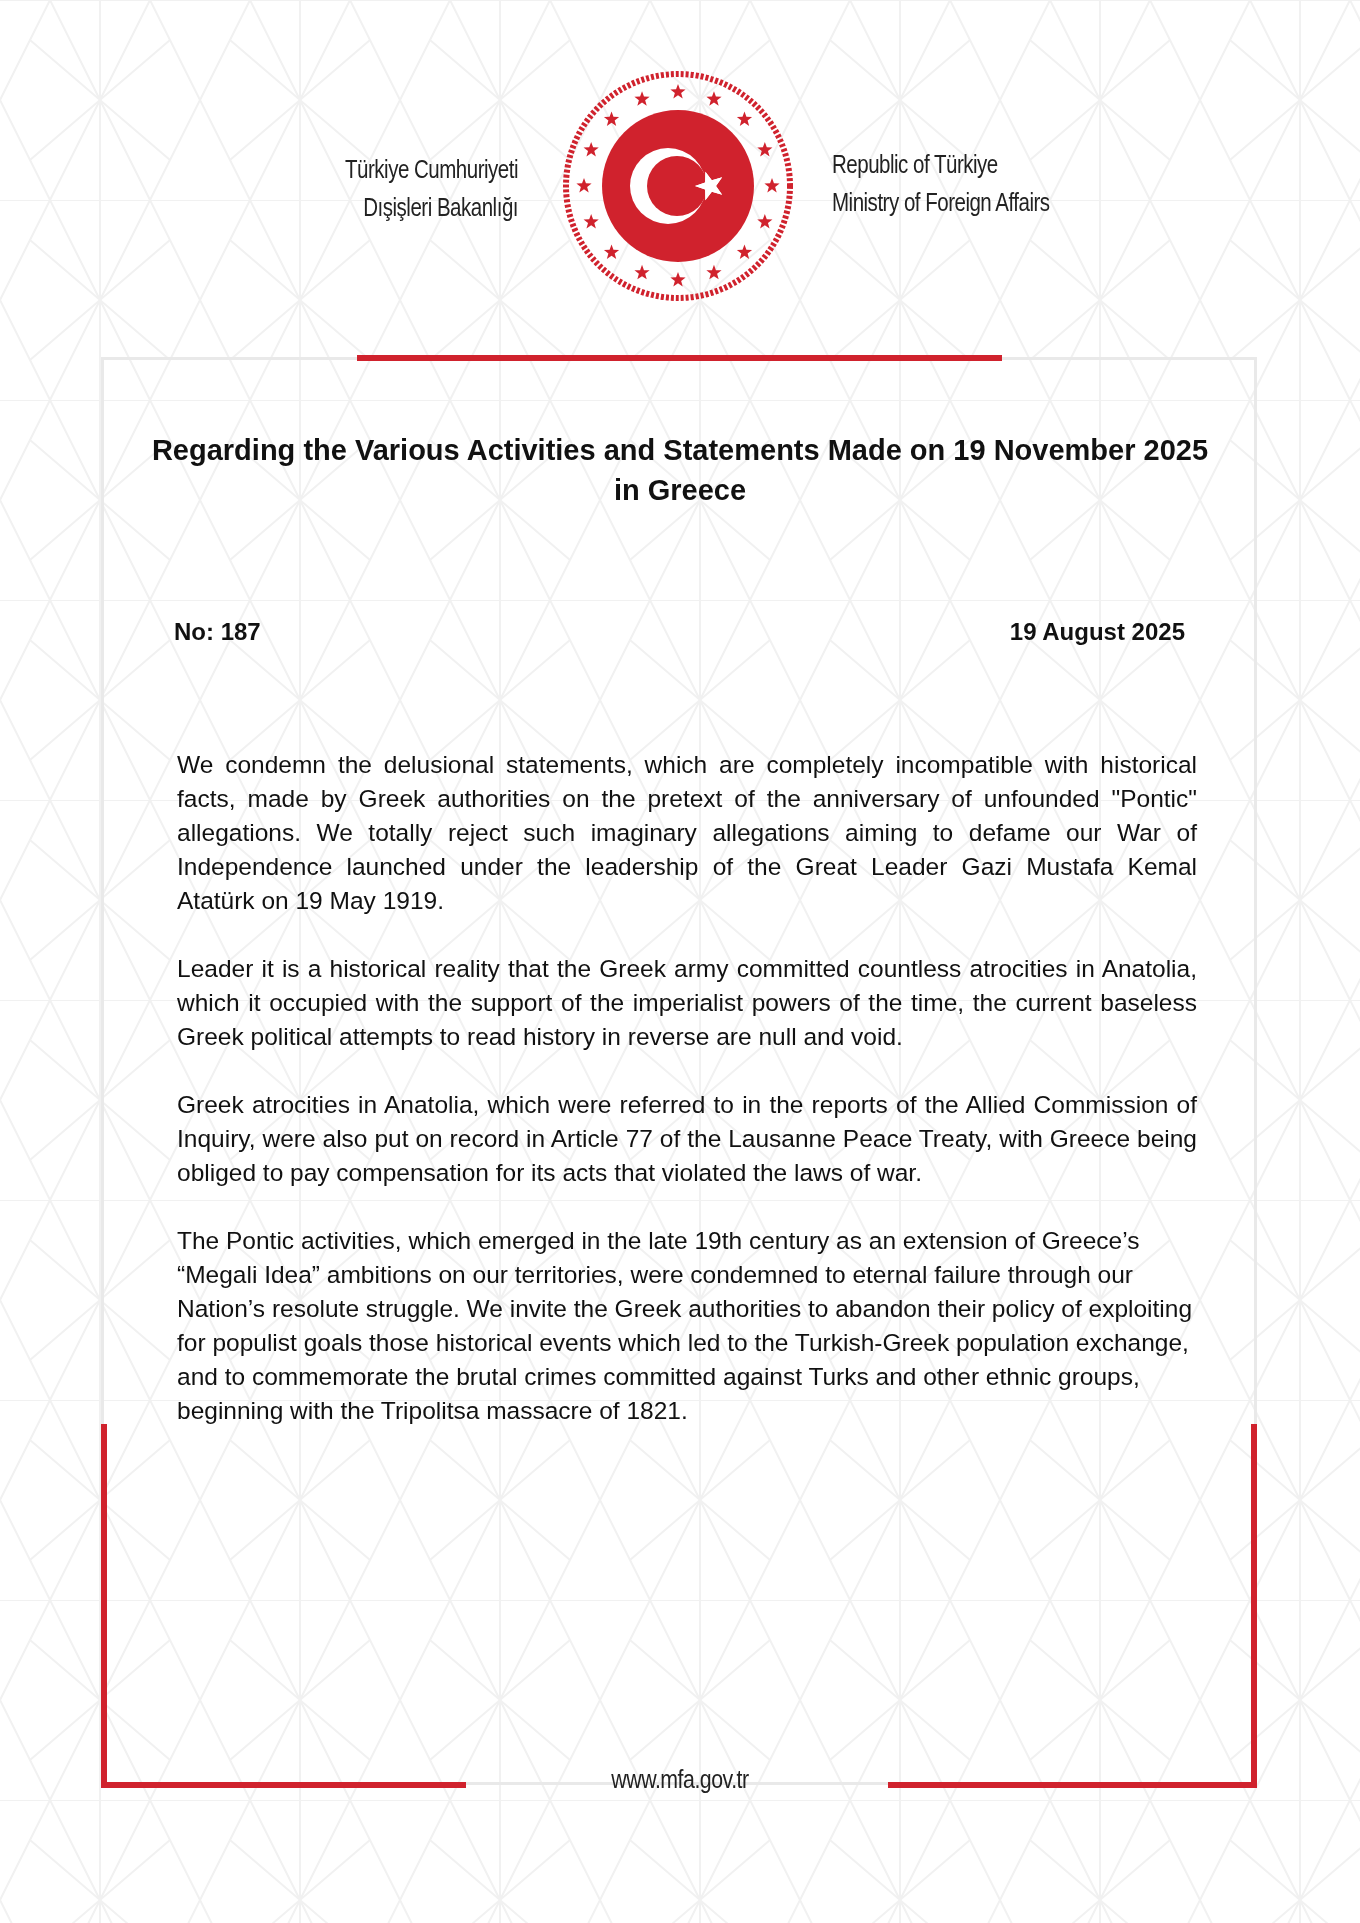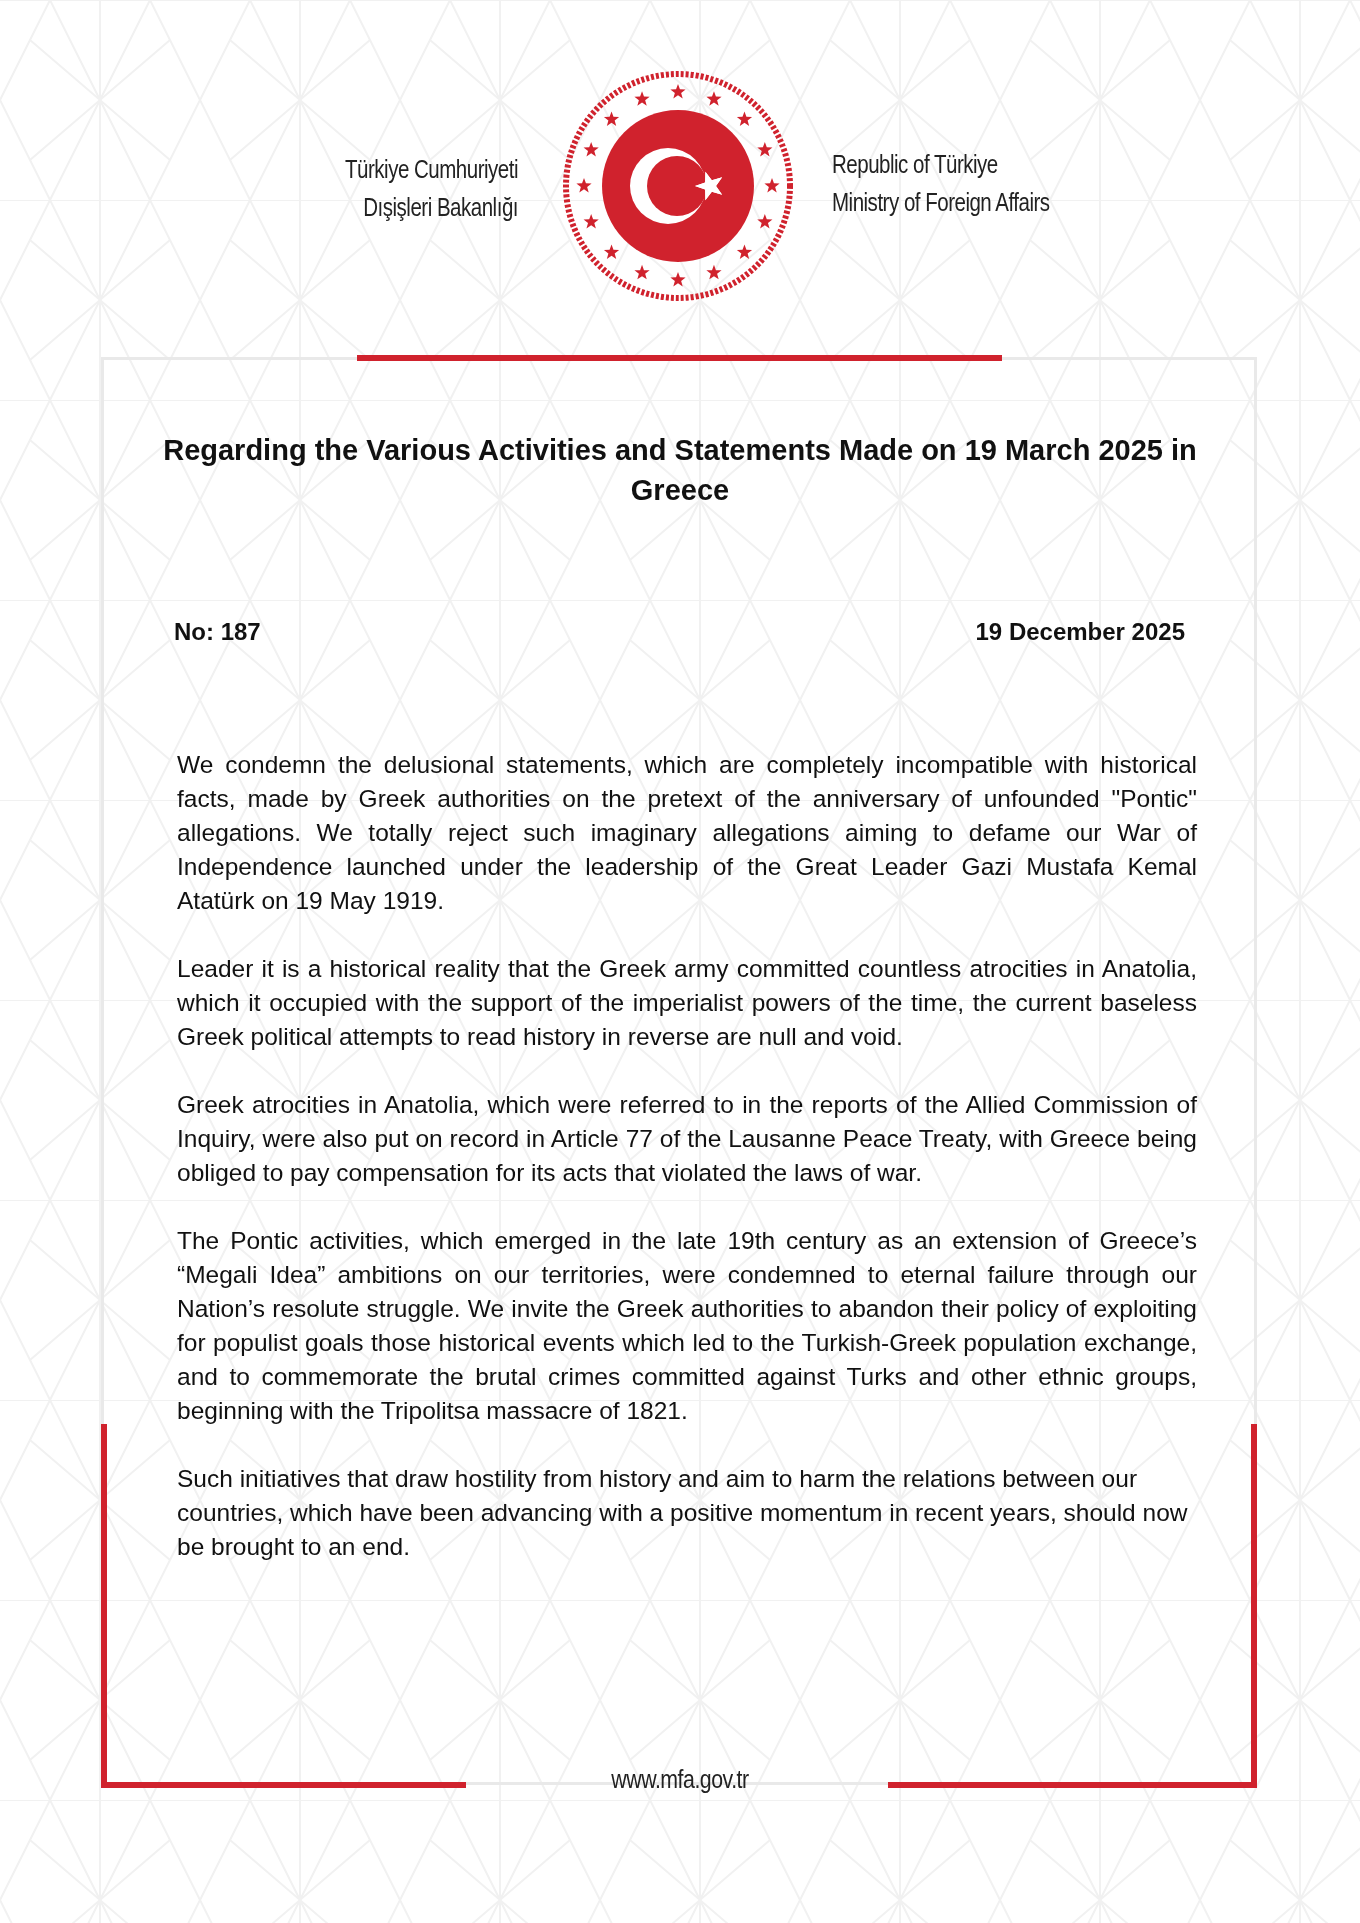--- a/index.html
+++ b/index.html
@@ -112,25 +112,24 @@
   <div>Ministry of Foreign Affairs</div>
 </div>
 
 <div class="frame-grey layer"></div>
 <div class="red top-bar layer"></div>
 <div class="red left-bar layer"></div>
 <div class="red right-bar layer"></div>
 <div class="red bottom-left layer"></div>
 <div class="red bottom-right layer"></div>
 
-<div class="title layer">Regarding the Various Activities and Statements Made on 19 March 2025 in Greece</div>
+<div class="title layer">Regarding the Various Activities and Statements Made on 19 November 2025 in Greece</div>
 <div class="meta-no layer">No: 187</div>
-<div class="meta-date layer">19 December 2025</div>
+<div class="meta-date layer">19 August 2025</div>
 
 <div class="body layer">
   <p>We condemn the delusional statements, which are completely incompatible with historical facts, made by Greek authorities on the pretext of the anniversary of unfounded "Pontic" allegations. We totally reject such imaginary allegations aiming to defame our War of Independence launched under the leadership of the Great Leader Gazi Mustafa Kemal Atatürk on 19 May 1919.</p>
   <p>Leader it is a historical reality that the Greek army committed countless atrocities in Anatolia, which it occupied with the support of the imperialist powers of the time, the current baseless Greek political attempts to read history in reverse are null and void.</p>
   <p>Greek atrocities in Anatolia, which were referred to in the reports of the Allied Commission of Inquiry, were also put on record in Article 77 of the Lausanne Peace Treaty, with Greece being obliged to pay compensation for its acts that violated the laws of war.</p>
   <p>The Pontic activities, which emerged in the late 19th century as an extension of Greece’s “Megali Idea” ambitions on our territories, were condemned to eternal failure through our Nation’s resolute struggle. We invite the Greek authorities to abandon their policy of exploiting for populist goals those historical events which led to the Turkish-Greek population exchange, and to commemorate the brutal crimes committed against Turks and other ethnic groups, beginning with the Tripolitsa massacre of 1821.</p>
-  <p>Such initiatives that draw hostility from history and aim to harm the relations between our countries, which have been advancing with a positive momentum in recent years, should now be brought to an end.</p>
 </div>
 
 <a class="footer-url layer" style="text-decoration:none;">www.mfa.gov.tr</a>
 
 </body></html>

